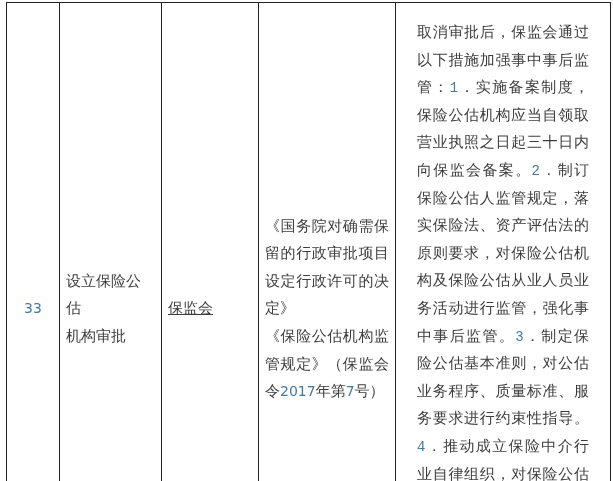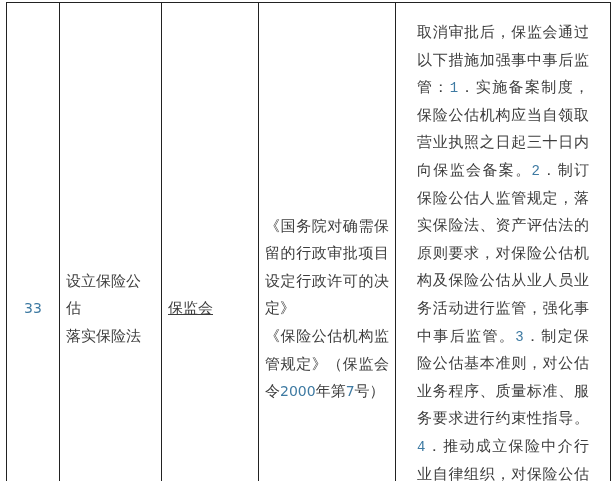--- a/index.html
+++ b/index.html
@@ -67,28 +67,28 @@
       <col style="width:137px">
       <col style="width:215px">
     </colgroup>
     <tbody>
         <tr class="doc-row">
       <td class="cell-number">
         <span>33</span>
       </td>
       <td class="cell-name">
         <div>设立保险公估</div>
-        <div>落实保险法</div>
+        <div>机构审批</div>
       </td>
       <td class="cell-authority">
         <span>保监会</span>
       </td>
       <td class="cell-legal">
         <p><span>《国务院对确需保留的行政审批项目设定行政许可的决定》</span></p>
-        <p><span>《保险公估机构监管规定》（保监会令</span><span class="digit">2000</span><span>年第</span><span class="digit">7</span><span>号）</span></p>
+        <p><span>《保险公估机构监管规定》（保监会令</span><span class="digit">2017</span><span>年第</span><span class="digit">7</span><span>号）</span></p>
       </td>
       <td class="cell-measures">
         <p><span>取消审批后，保监会通过以下措施加强事中事后监管：</span><span class="digit">1</span><span>．实施备案制度，保险公估机构应当自领取营业执照之日起三十日内向保监会备案。</span><span class="digit">2</span><span>．制订保险公估人监管规定，落实保险法、资产评估法的原则要求，对保险公估机构及保险公估从业人员业务活动进行监管，强化事中事后监管。</span><span class="digit">3</span><span>．制定保险公估基本准则，对公估业务程序、质量标准、服务要求进行约束性指导。</span><span class="digit">4</span><span>．推动成立保险中介行业自律组织，对保险公估机构及保险公估从业人员实施自律管理，对外披露诚信记录、行政处罚等事项。</span></p>
       </td>
     </tr>
   </tbody>
     </table>
 </div>
 
 </body></html>

